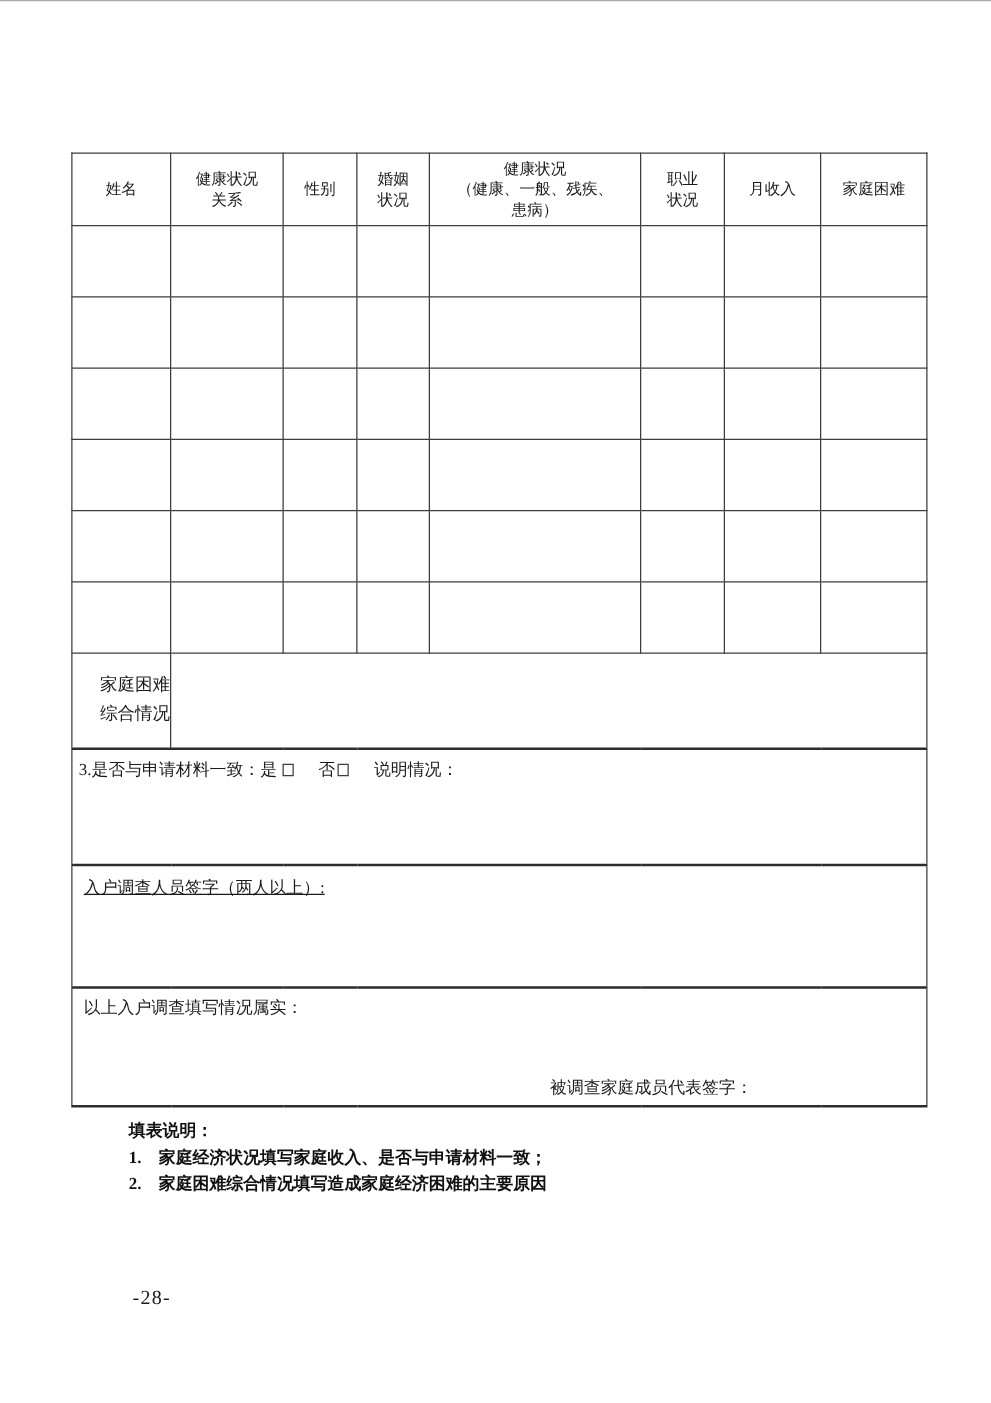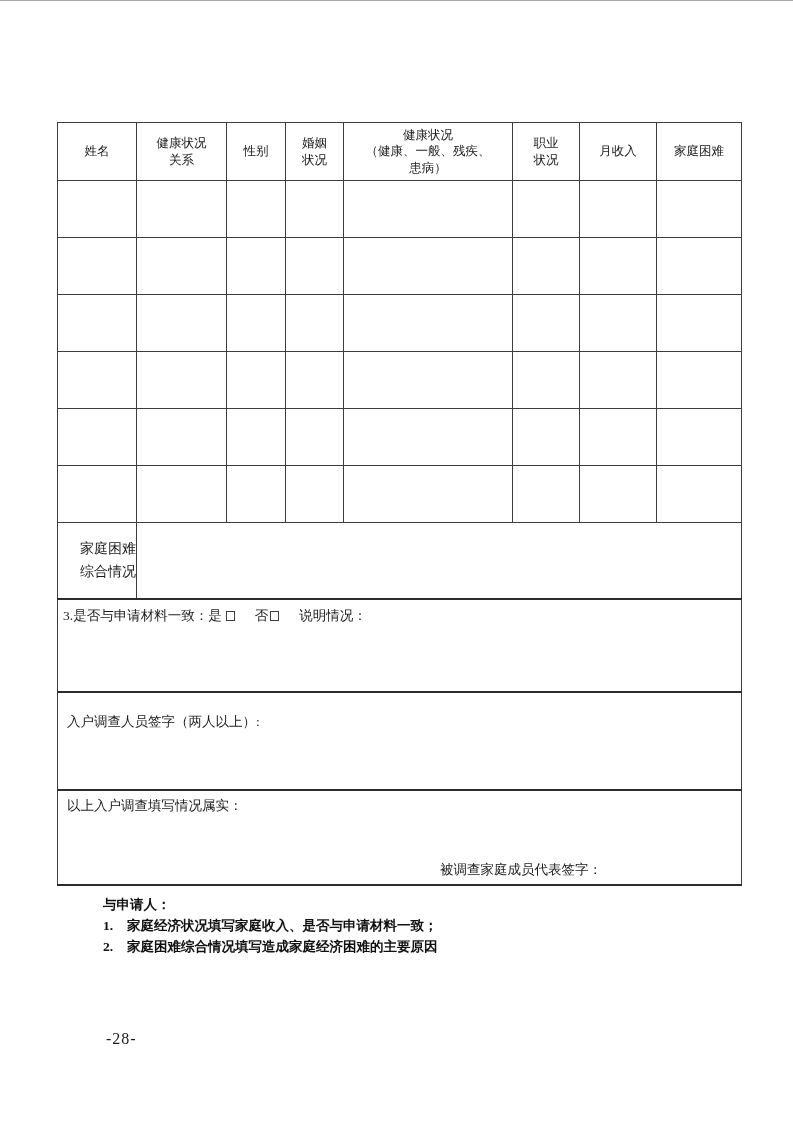--- a/index.html
+++ b/index.html
@@ -54,21 +54,21 @@
   tr.big-row td {
     vertical-align: top;
     font-size: 13.5px;
     line-height: 18px;
     border-top: 2px solid #2c2c2c;
     margin-top: 14px;
   }
   tr.consistency-row { height: 93px; }
   tr.consistency-row td { padding: 7px 5px 0 5px; }
   tr.surveyor-row { height: 98px; }
-  tr.surveyor-row td { padding: 20px 5px 0 9px; }
+  tr.surveyor-row td { padding: 8px 5px 0 9px; text-decoration: underline; }
   tr.truth-row { height: 95px; }
   tr.truth-row td { padding: 6px 5px 16px 9px; position: relative; border-bottom: 2px solid #2c2c2c; }
   .checkbox {
     display: inline-block;
     width: 9px; height: 10px;
     border: 1px solid #3d3d3d;
     vertical-align: -1px;
   }
   .cb-yes { margin: 0 20px 0 4px; }
   .cb-no  { margin: 0 20px 0 2px; }
@@ -208,21 +208,21 @@
       <tr class="big-row truth-row">
         <td colspan="8">
           <span>以上入户调查填写情况属实：</span>
           <span class="sig-line">被调查家庭成员代表签字：</span>
         </td>
       </tr>
     </tbody>
   </table>
 
   <div class="notes">
-    <div>与申请人：</div>
+    <div>填表说明：</div>
     <div class="note-row">
       <span class="note-num">1.</span>
       <span>家庭经济状况填写家庭收入、是否与申请材料一致；</span>
     </div>
     <div class="note-row">
       <span class="note-num">2.</span>
       <span>家庭困难综合情况填写造成家庭经济困难的主要原因</span>
     </div>
   </div>
 

